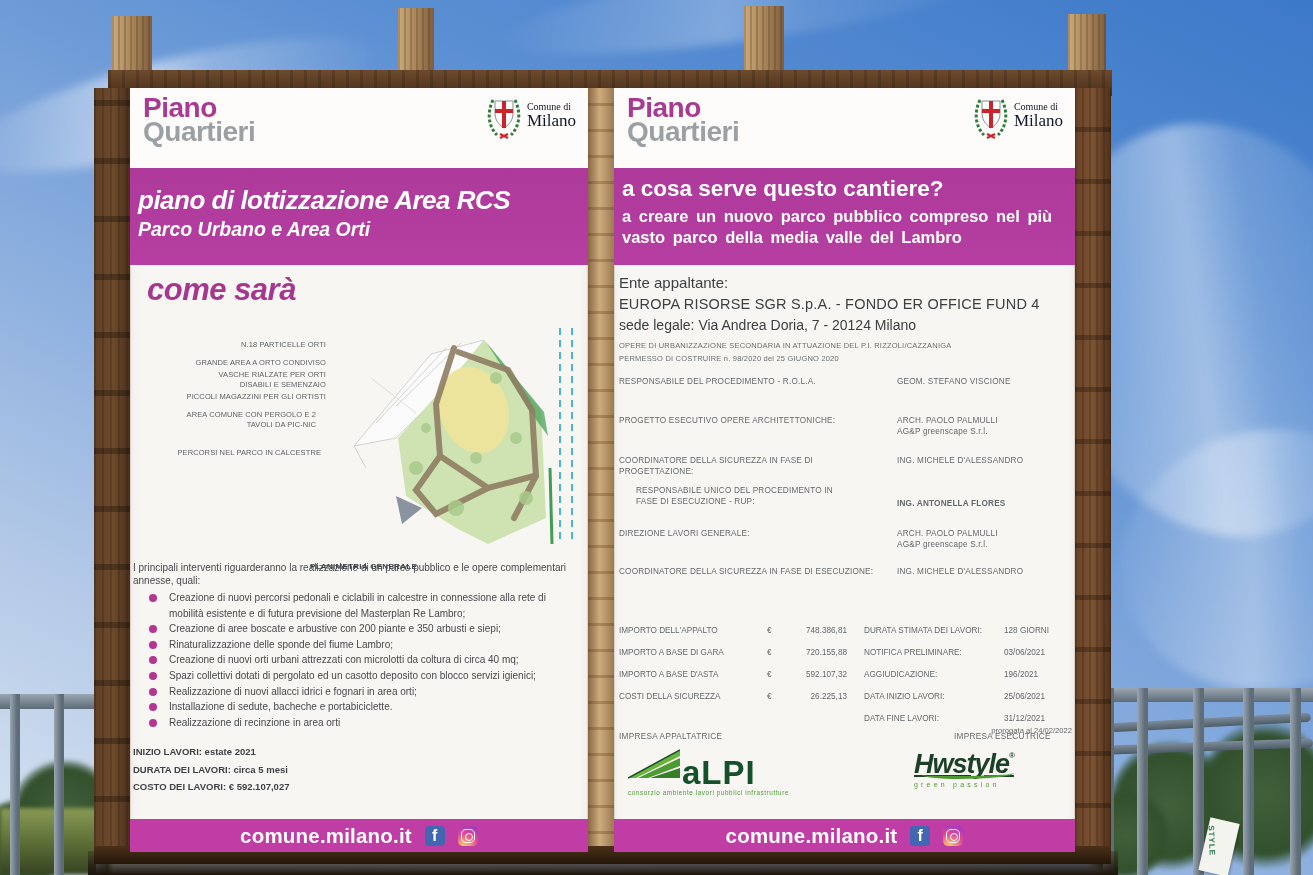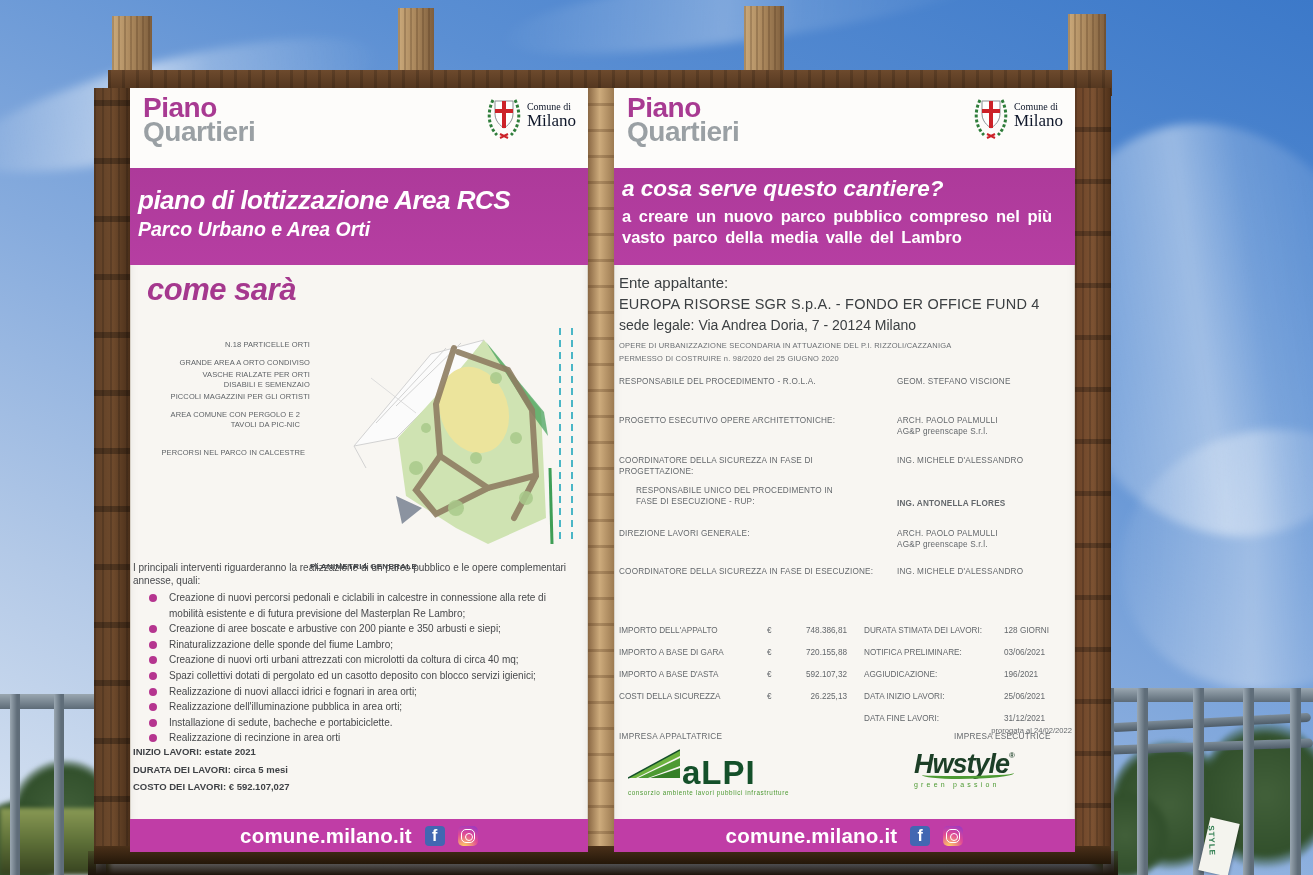--- a/index.html
+++ b/index.html
@@ -81,36 +81,36 @@
   .brand .q{color:#9aa0a4;display:block;}
   .muni{position:absolute;right:12px;top:8px;display:flex;align-items:flex-start;gap:5px;}
   .muni-text{font-family:"Liberation Serif",serif;color:#0f172a;line-height:1.02;padding-top:6px;}
   .muni-text .s1{font-size:10px;display:block;}
   .muni-text .s2{font-size:17px;display:block;}
 
   .bd-band{position:absolute;left:0;top:80px;right:0;height:97px;background:#b23c9e;
     background:linear-gradient(180deg,#ad3a9a,#b63ea2);color:#fff;overflow:hidden;}
   .band-title{font-size:26px;font-weight:bold;font-style:italic;margin:17px 0 2px 8px;letter-spacing:-.5px;}
   .band-sub{font-size:19.5px;font-weight:bold;font-style:italic;margin:2px 0 0 8px;}
-  .band-q{font-size:22.5px;font-weight:bold;font-style:italic;margin:8px 0 4px 8px;}
+  .band-q{font-size:22.5px;font-weight:bold;margin:8px 0 4px 8px;}
   .band-a{font-size:16.5px;font-weight:bold;margin:0 6px 0 8px;line-height:1.28;word-spacing:3px;}
 
   .bd-footer{position:absolute;left:0;right:0;bottom:0;height:33px;background:#c03da6;
     display:flex;align-items:center;justify-content:center;gap:13px;}
   .foot-url{color:#fff;font-weight:bold;font-size:20.5px;letter-spacing:.2px;}
   .icon-fb{width:20px;height:20px;border-radius:4px;background:#4267b2;position:relative;}
   .icon-fb::before{content:"f";position:absolute;left:7px;top:1px;color:#fff;font-weight:bold;font-size:16px;}
   .icon-ig{width:20px;height:20px;border-radius:5px;position:relative;
     background:radial-gradient(circle at 30% 110%,#fdc468 10%,#df4996 55%,#9036c8 100%);}
   .icon-ig::before{content:"";position:absolute;inset:3px;border:1.7px solid #fff;border-radius:5px;}
   .icon-ig::after{content:"";position:absolute;left:7px;top:7px;width:6px;height:6px;border:1.6px solid #fff;border-radius:50%;}
 
   
   .come-sara{position:absolute;left:17px;top:184px;color:#a5388e;font-size:31px;font-weight:bold;font-style:italic;letter-spacing:-.5px;}
-  .map-note{position:absolute;width:150px;text-align:right;font-size:7.5px;color:#5e6266;line-height:1.3;letter-spacing:.1px;}
+  .map-note{position:absolute;width:150px;text-align:right;font-size:7.5px;color:#5e6266;line-height:1.3;letter-spacing:.1px;margin-left:16px;}
   .map-svg{position:absolute;left:206px;top:230px;width:242px;height:226px;}
   .map-caption{position:absolute;left:180px;top:474px;font-size:8px;font-weight:bold;color:#3c4044;letter-spacing:.3px;}
   .lb-text{position:absolute;left:3px;top:473px;right:10px;font-size:10px;color:#47494c;}
   .lb-intro{margin:0 0 3px 0;line-height:1.3;}
   .lb-list{list-style:none;margin:0;padding:0;}
   .lb-list li{position:relative;padding-left:36px;line-height:15.6px;}
   .lb-list li::before{content:"";position:absolute;left:16px;top:4px;width:8px;height:8px;border-radius:50%;background:#b5358f;}
   .lb-facts{position:absolute;left:3px;top:655px;font-size:9.5px;font-weight:bold;color:#3f4246;line-height:17.5px;}
 
   
@@ -133,21 +133,21 @@
   .sc-lab{position:absolute;left:0;}
   .sc-val{position:absolute;left:140px;}
   .sc-note{position:absolute;left:0;right:4px;text-align:right;font-size:7.6px;}
   .co-label{position:absolute;font-size:8.2px;color:#64686c;letter-spacing:.3px;top:644px;}
   .co1{left:5px;} .co2{left:340px;}
   .alpi{position:absolute;left:14px;top:660px;width:210px;}
   .alpi-row{display:flex;align-items:flex-end;gap:2px;}
   .alpi-word{font-size:33px;font-weight:bold;color:#14502a;letter-spacing:1px;line-height:.8;}
   .alpi-tag{font-size:6.3px;color:#4d9a33;letter-spacing:.6px;margin-top:3px;white-space:nowrap;}
   .hw{position:absolute;left:300px;top:664px;width:160px;}
-  .hw-word{font-size:27px;font-weight:bold;color:#1c3f27;letter-spacing:-1px;font-style:italic;line-height:.9;position:relative;}
+  .hw-word{font-size:27px;font-weight:bold;color:#1c3f27;letter-spacing:-1px;font-style:italic;line-height:.9;position:relative;text-decoration:underline;}
   .hw-word i{position:absolute;left:8px;bottom:-3px;width:92px;height:7px;border-bottom:3px solid #4d9a33;border-radius:0 0 60% 40%;}
   .hw-sup{font-size:8px;vertical-align:top;font-style:normal;}
   .hw-tag{font-size:7px;color:#4d9a33;letter-spacing:3.2px;margin-top:5px;}
 </style>
 </head>
 <body>
 
 <div class="scene">
 
   <div class="sky"></div>
@@ -275,21 +275,20 @@
 
     <div class="lb-text">
       <p class="lb-intro">I principali interventi riguarderanno la realizzazione di un parco pubblico e le opere complementari annesse, quali:</p>
       <ul class="lb-list">
         <li>Creazione di nuovi percorsi pedonali e ciclabili in calcestre in connessione alla rete di mobilità esistente e di futura previsione del Masterplan Re Lambro;</li>
         <li>Creazione di aree boscate e arbustive con 200 piante e 350 arbusti e siepi;</li>
         <li>Rinaturalizzazione delle sponde del fiume Lambro;</li>
         <li>Creazione di nuovi orti urbani attrezzati con microlotti da coltura di circa 40 mq;</li>
         <li>Spazi collettivi dotati di pergolato ed un casotto deposito con blocco servizi igienici;</li>
         <li>Realizzazione di nuovi allacci idrici e fognari in area orti;</li>
-        <li>Realizzazione dell'illuminazione pubblica in area orti;</li>
         <li>Installazione di sedute, bacheche e portabiciclette.</li>
         <li>Realizzazione di recinzione in area orti</li>
       </ul>
     </div>
 
     <div class="lb-facts">
       <div>INIZIO LAVORI: estate 2021</div>
       <div>DURATA DEI LAVORI: circa 5 mesi</div>
       <div>COSTO DEI LAVORI: € 592.107,027</div>
     </div>

